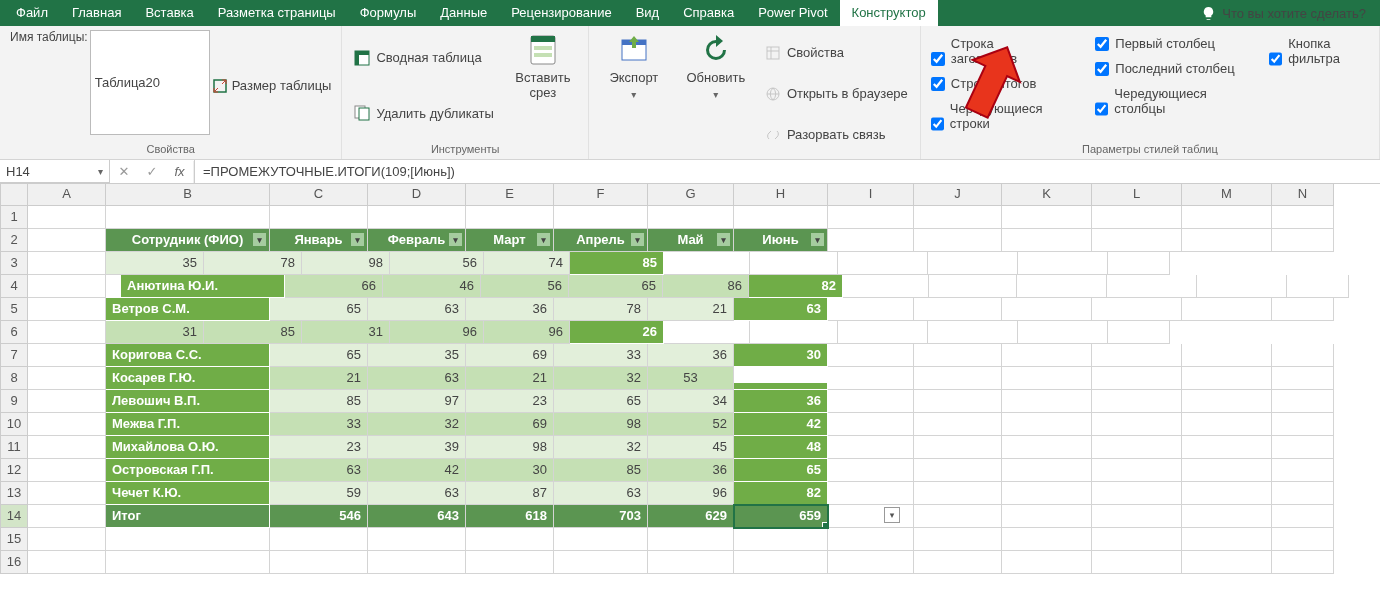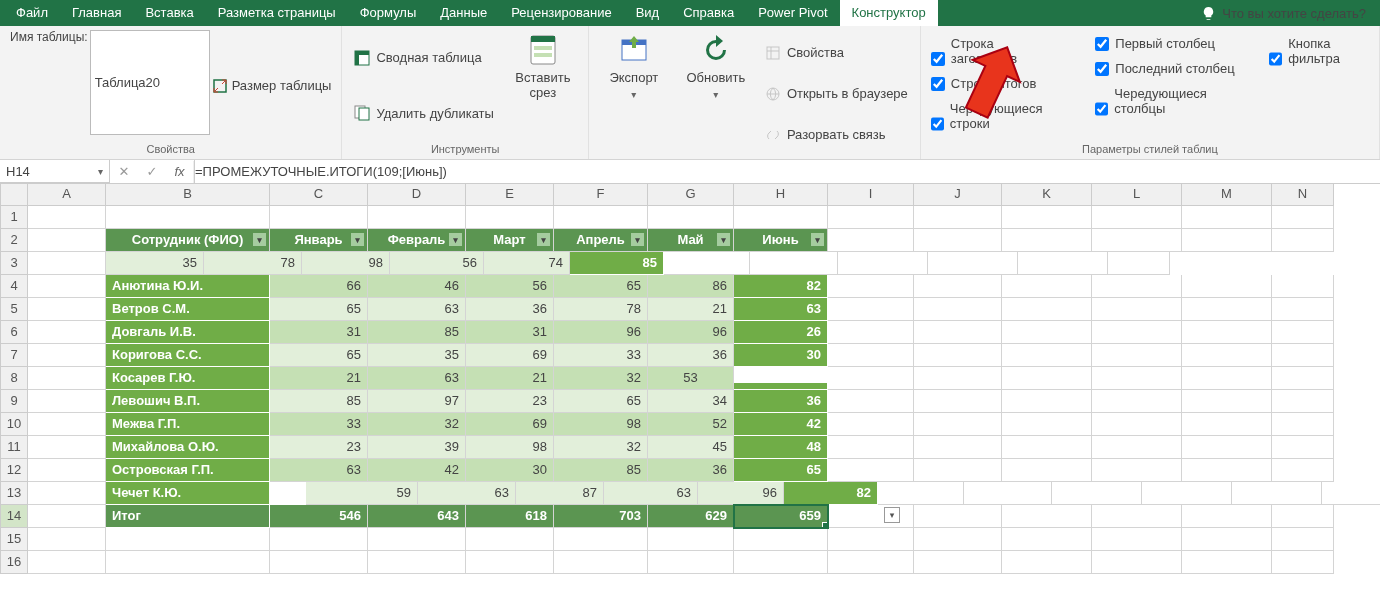--- a/index.html
+++ b/index.html
@@ -28,21 +28,21 @@
 .style-col{display:flex;flex-direction:column;gap:10px}
 .chk{display:flex;align-items:flex-end;gap:6px;cursor:pointer}
 .chk input{width:14px;height:14px}
 .arrow-annot{position:absolute;left:962px;top:36px;pointer-events:none}
 .formula-bar{display:flex;align-items:stretch;border-bottom:1px solid #ccc;height:24px;background:#fff}
 .name-box{width:110px;border:1px solid #ccc;border-top:none;border-left:none;display:flex;align-items:center;padding:0 6px;justify-content:space-between}
 .name-box .dd{color:#666;font-size:10px}
 .fb-btns{display:flex;align-items:center;border-right:1px solid #ccc}
 .fb-btn{width:28px;text-align:center;color:#999;cursor:pointer}
 .fx{width:28px;text-align:center;font-style:italic;color:#666;border-right:1px solid #eee;line-height:22px}
-.formula-input{flex:1;border:none;padding:0 0;outline:none}
+.formula-input{flex:1;border:none;padding:0 8px;outline:none}
 .grid-wrap{position:relative;height:416px;overflow:hidden;background:#fff}
 .colhdr{display:flex;height:22px}
 .colhdr .corner{width:28px;background:#f0f0f0;border:1px solid #ccc;border-top:none}
 .colhdr .ch{background:#f0f0f0;border:1px solid #ccc;border-top:none;border-left:none;text-align:center;line-height:20px;color:#555;flex:none}
 .rowhdr{position:absolute;left:0;top:22px}
 .rowhdr .rh{width:28px;height:23px;background:#f0f0f0;border:1px solid #ccc;border-top:none;text-align:center;line-height:21px;color:#555}
 .rowhdr .rh.sel{background:#d3e5c8}
 .cells{position:absolute;left:28px;top:22px}
 .row{display:flex;height:23px}
 .cell{border-right:1px solid #d4d4d4;border-bottom:1px solid #d4d4d4;padding:0 6px;line-height:22px;text-align:right;overflow:hidden;white-space:nowrap;flex:none}
@@ -309,21 +309,21 @@
         <div class="cell last-col" style="width: 94px;">85</div>
         <div class="cell " style="width: 86px;"></div>
         <div class="cell " style="width: 88px;"></div>
         <div class="cell " style="width: 90px;"></div>
         <div class="cell " style="width: 90px;"></div>
         <div class="cell " style="width: 90px;"></div>
         <div class="cell " style="width: 62px;"></div>
       </div>
       <div class="row">
         <div class="cell " style="width: 78px;"></div>
-        <div class="cell first-col" style="width: 164px;">Анютина Ю.И.</div>
+        <div class="cell first-col" style="width: 164px; margin-left: 15px;">Анютина Ю.И.</div>
         <div class="cell band1" style="width: 98px;">66</div>
         <div class="cell band1" style="width: 98px;">46</div>
         <div class="cell band1" style="width: 88px;">56</div>
         <div class="cell band1" style="width: 94px;">65</div>
         <div class="cell band1" style="width: 86px;">86</div>
         <div class="cell last-col" style="width: 94px;">82</div>
         <div class="cell " style="width: 86px;"></div>
         <div class="cell " style="width: 88px;"></div>
         <div class="cell " style="width: 90px;"></div>
         <div class="cell " style="width: 90px;"></div>
@@ -341,21 +341,20 @@
         <div class="cell last-col" style="width: 94px;">63</div>
         <div class="cell " style="width: 86px;"></div>
         <div class="cell " style="width: 88px;"></div>
         <div class="cell " style="width: 90px;"></div>
         <div class="cell " style="width: 90px;"></div>
         <div class="cell " style="width: 90px;"></div>
         <div class="cell " style="width: 62px;"></div>
       </div>
       <div class="row">
         <div class="cell " style="width: 78px;"></div>
-        <div class="cell first-col" style="width: 164px;">Довгаль И.В.</div>
         <div class="cell band1" style="width: 98px;">31</div>
         <div class="cell band1" style="width: 98px;">85</div>
         <div class="cell band1" style="width: 88px;">31</div>
         <div class="cell band1" style="width: 94px;">96</div>
         <div class="cell band1" style="width: 86px;">96</div>
         <div class="cell last-col" style="width: 94px;">26</div>
         <div class="cell " style="width: 86px;"></div>
         <div class="cell " style="width: 88px;"></div>
         <div class="cell " style="width: 90px;"></div>
         <div class="cell " style="width: 90px;"></div>
@@ -454,21 +453,21 @@
         <div class="cell " style="width: 86px;"></div>
         <div class="cell " style="width: 88px;"></div>
         <div class="cell " style="width: 90px;"></div>
         <div class="cell " style="width: 90px;"></div>
         <div class="cell " style="width: 90px;"></div>
         <div class="cell " style="width: 62px;"></div>
       </div>
       <div class="row">
         <div class="cell " style="width: 78px;"></div>
         <div class="cell first-col" style="width: 164px;">Чечет К.Ю.</div>
-        <div class="cell band0" style="width: 112px; margin-left: 36px;">59</div>
+        <div class="cell band0" style="width: 98px;">59</div>
         <div class="cell band0" style="width: 98px;">63</div>
         <div class="cell band0" style="width: 88px;">87</div>
         <div class="cell band0" style="width: 94px;">63</div>
         <div class="cell band0" style="width: 86px;">96</div>
         <div class="cell last-col" style="width: 94px;">82</div>
         <div class="cell " style="width: 86px;"></div>
         <div class="cell " style="width: 88px;"></div>
         <div class="cell " style="width: 90px;"></div>
         <div class="cell " style="width: 90px;"></div>
         <div class="cell " style="width: 90px;"></div>

